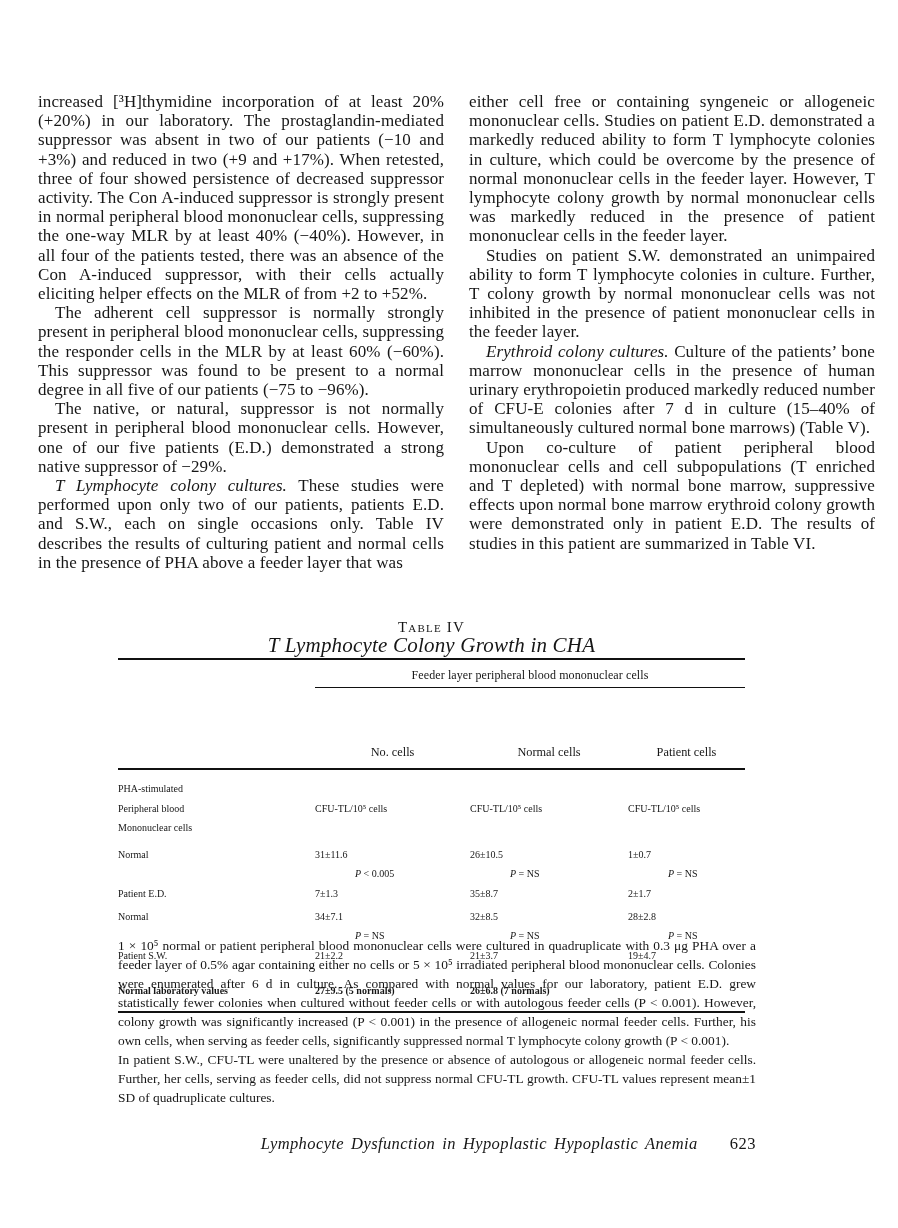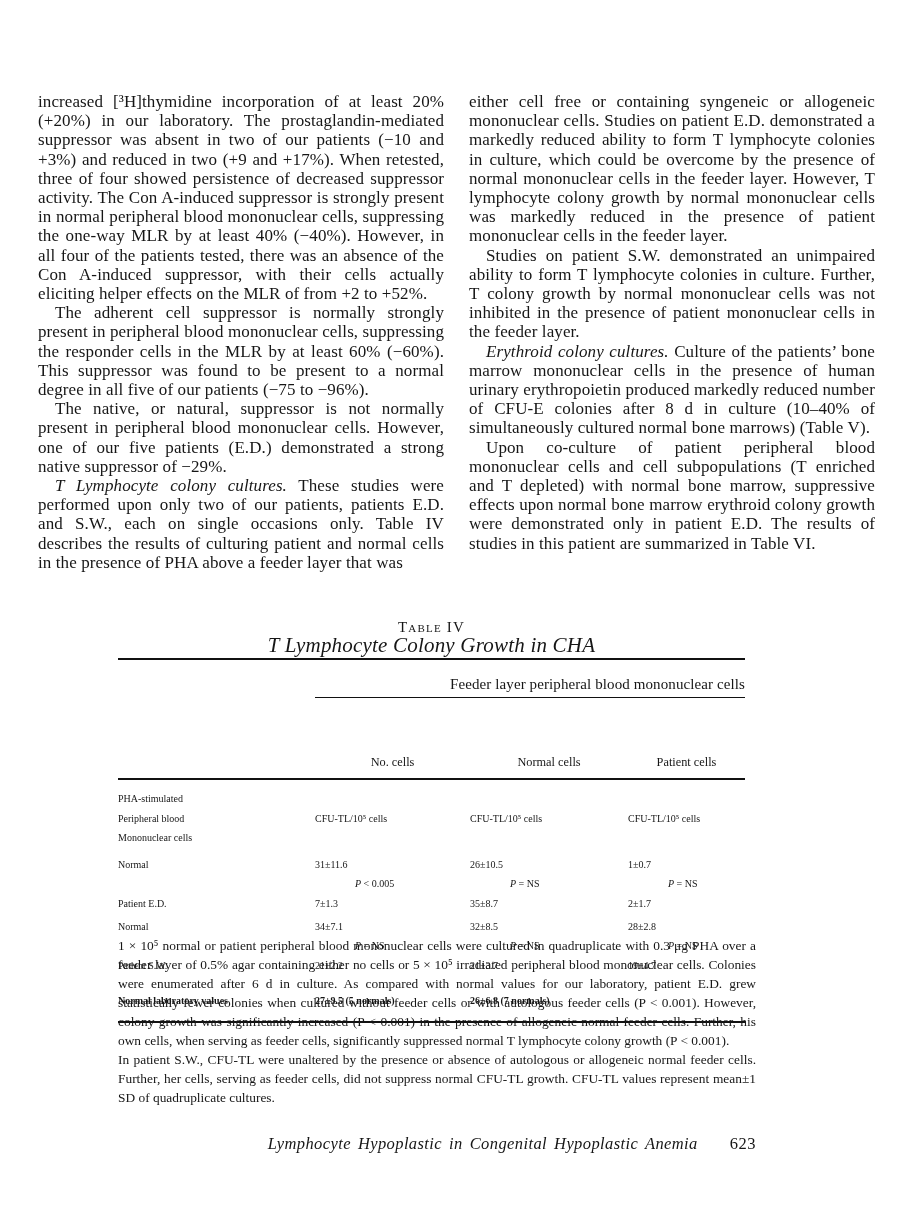--- a/index.html
+++ b/index.html
@@ -65,23 +65,23 @@
   .tbl-title {
     font-style: italic;
     font-size: 21px;
     letter-spacing: 0.2px;
   }
   .rule-top    { border-top: 2.2px solid #111; margin-top: 4px; }
   .rule-heavy  { border-top: 2.4px solid #111; }
   .rule-bottom { border-top: 2.4px solid #111; }
   .spanner {
     margin-left: 197px;
-    text-align: right;
-    font-size: 15px;
-    padding: 16px 0 4px 0;
+    text-align: center;
+    font-size: 12px;
+    padding: 8px 0 4px 0;
     letter-spacing: 0.1px;
   }
   .spanner-rule {
     margin-left: 197px;
     border-top: 1.6px solid #111;
   }
   .subheads {
     display: grid;
     grid-template-columns: 197px 155px 158px 1fr;
     font-size: 12.3px;
@@ -147,21 +147,21 @@
   <div class="body-text">
     <div class="col">
       <p>increased [³H]thymidine incorporation of at least 20% (+20%) in our laboratory. The prostaglandin-mediated suppressor was absent in two of our patients (−10 and +3%) and reduced in two (+9 and +17%). When retested, three of four showed persistence of decreased suppressor activity. The Con A-induced suppressor is strongly present in normal peripheral blood mononuclear cells, suppressing the one-way MLR by at least 40% (−40%). However, in all four of the patients tested, there was an absence of the Con A-induced suppressor, with their cells actually eliciting helper effects on the MLR of from +2 to +52%.</p>
       <p class="indent">The adherent cell suppressor is normally strongly present in peripheral blood mononuclear cells, suppressing the responder cells in the MLR by at least 60% (−60%). This suppressor was found to be present to a normal degree in all five of our patients (−75 to −96%).</p>
       <p class="indent">The native, or natural, suppressor is not normally present in peripheral blood mononuclear cells. However, one of our five patients (E.D.) demonstrated a strong native suppressor of −29%.</p>
       <p class="indent"><span class="ital">T Lymphocyte colony cultures.</span><span>  These studies were performed upon only two of our patients, patients E.D. and S.W., each on single occasions only. Table IV describes the results of culturing patient and normal cells in the presence of PHA above a feeder layer that was</span></p>
     </div>
     <div class="col">
       <p>either cell free or containing syngeneic or allogeneic mononuclear cells. Studies on patient E.D. demonstrated a markedly reduced ability to form T lymphocyte colonies in culture, which could be overcome by the presence of normal mononuclear cells in the feeder layer. However, T lymphocyte colony growth by normal mononuclear cells was markedly reduced in the presence of patient mononuclear cells in the feeder layer.</p>
       <p class="indent">Studies on patient S.W. demonstrated an unimpaired ability to form T lymphocyte colonies in culture. Further, T colony growth by normal mononuclear cells was not inhibited in the presence of patient mononuclear cells in the feeder layer.</p>
-      <p class="indent"><span class="ital">Erythroid colony cultures.</span><span>  Culture of the patients’ bone marrow mononuclear cells in the presence of human urinary erythropoietin produced markedly reduced number of CFU-E colonies after 8 d in culture (10–40% of simultaneously cultured normal bone marrows) (Table V).</span></p>
+      <p class="indent"><span class="ital">Erythroid colony cultures.</span><span>  Culture of the patients’ bone marrow mononuclear cells in the presence of human urinary erythropoietin produced markedly reduced number of CFU-E colonies after 7 d in culture (15–40% of simultaneously cultured normal bone marrows) (Table V).</span></p>
       <p class="indent">Upon co-culture of patient peripheral blood mononuclear cells and cell subpopulations (T enriched and T depleted) with normal bone marrow, suppressive effects upon normal bone marrow erythroid colony growth were demonstrated only in patient E.D. The results of studies in this patient are summarized in Table VI.</p>
     </div>
   </div>
 
   <div class="table-block">
     <div class="tbl-caption">
       <div class="tbl-label">Table IV</div>
       <div class="tbl-title">T Lymphocyte Colony Growth in CHA</div>
     </div>
     <div class="rule-top"></div>
@@ -244,17 +244,17 @@
 
     <div class="rule-bottom"></div>
   </div>
 
   <div class="footnote">
     <p>1 × 10⁵ normal or patient peripheral blood mononuclear cells were cultured in quadruplicate with 0.3 μg PHA over a feeder layer of 0.5% agar containing either no cells or 5 × 10⁵ irradiated peripheral blood mononuclear cells. Colonies were enumerated after 6 d in culture. As compared with normal values for our laboratory, patient E.D. grew statistically fewer colonies when cultured without feeder cells or with autologous feeder cells (P &lt; 0.001). However, colony growth was significantly increased (P &lt; 0.001) in the presence of allogeneic normal feeder cells. Further, his own cells, when serving as feeder cells, significantly suppressed normal T lymphocyte colony growth (P &lt; 0.001).</p>
     <p>In patient S.W., CFU-TL were unaltered by the presence or absence of autologous or allogeneic normal feeder cells. Further, her cells, serving as feeder cells, did not suppress normal CFU-TL growth. CFU-TL values represent mean±1 SD of quadruplicate cultures.</p>
   </div>
 
   <div class="footer">
-    <span class="ftitle">Lymphocyte Hypoplastic in Congenital Hypoplastic Anemia</span>
+    <span class="ftitle">Lymphocyte Dysfunction in Hypoplastic Hypoplastic Anemia</span>
     <span class="fpage">623</span>
   </div>
 
 </div>
 
 </body></html>

